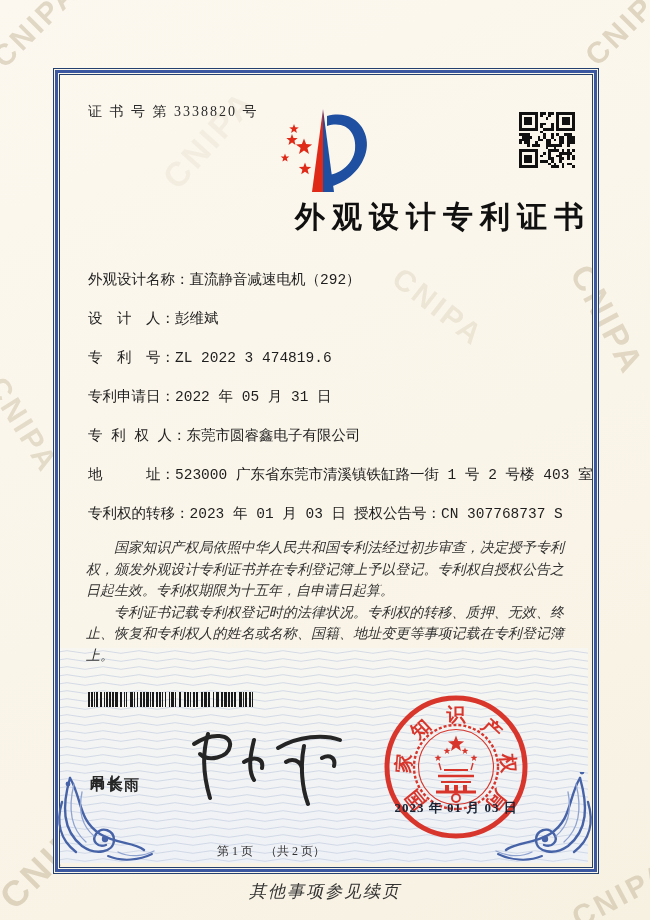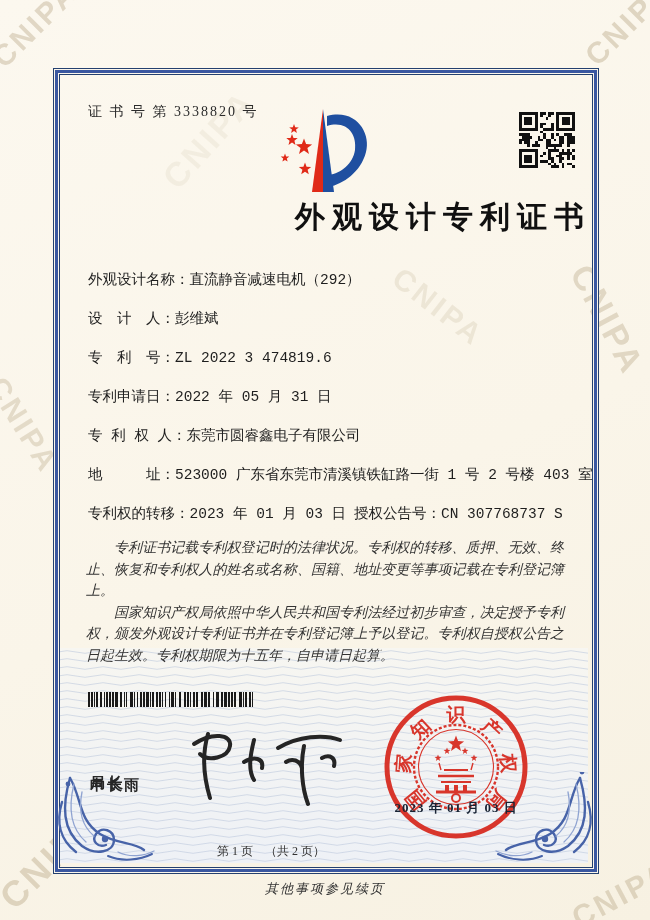--- a/index.html
+++ b/index.html
@@ -57,21 +57,21 @@
              font-weight:600;font-size:15px;letter-spacing:3px;color:#262626;margin-top:29px;}
   .sig-name{position:absolute;left:90px;top:776px;font-family:"Liberation Sans","DejaVu Sans",sans-serif;
             font-weight:600;font-size:15px;letter-spacing:2px;color:#262626;}
   .signature{position:absolute;left:178px;top:712px;width:175px;height:100px;}
   .seal{position:absolute;left:381px;top:692px;width:150px;height:150px;opacity:.93;}
   .seal-date{position:absolute;left:378px;top:799px;width:156px;text-align:center;
              font-size:13px;font-weight:bold;letter-spacing:1px;color:#182334;}
   .page-info{position:absolute;left:55px;top:843px;width:432px;text-align:center;
              font-size:12px;color:#333;}
   .cont-note{position:absolute;left:0;top:880px;width:650px;text-align:center;
-             font-size:13px;font-style:italic;color:#333;letter-spacing:2px;}
+             font-size:17px;font-style:italic;color:#333;letter-spacing:2px;}
 </style>
 </head>
 <body>
 
 <span class="wm wm1">CNIPA</span>
 <span class="wm wm2">CNIPA</span>
 <span class="wm wm3">CNIPA</span>
 <span class="wm wm4">CNIPA</span>
 <span class="wm wm5">CNIPA</span>
 <span class="wm wm6">CNIPA</span>
@@ -304,22 +304,22 @@
   </div>
   <div class="frow">
     <span class="flabel">地　　　址</span><span>：</span><span class="fvalue">523000 广东省东莞市清溪镇铁缸路一街 1 号 2 号楼 403 室</span>
   </div>
   <div class="frow">
     <span class="fpair1"><span class="flabel">专利权的转移</span><span>：</span><span class="fvalue">2023 年 01 月 03 日</span></span><span><span class="flabel">授权公告号</span><span>：</span><span class="fvalue">CN 307768737 S</span></span>
   </div>
 </div>
 
 <div class="bodytext">
+  <p>国家知识产权局依照中华人民共和国专利法经过初步审查，决定授予专利权，颁发外观设计专利证书并在专利登记簿上予以登记。专利权自授权公告之日起生效。专利权期限为十五年，自申请日起算。</p>
   <p>专利证书记载专利权登记时的法律状况。专利权的转移、质押、无效、终止、恢复和专利权人的姓名或名称、国籍、地址变更等事项记载在专利登记簿上。</p>
-  <p>国家知识产权局依照中华人民共和国专利法经过初步审查，决定授予专利权，颁发外观设计专利证书并在专利登记簿上予以登记。专利权自授权公告之日起生效。专利权期限为十五年，自申请日起算。</p>
 </div>
 
 <svg class="barcode" id="barcode-svg" viewBox="0 0 170 15" preserveAspectRatio="none" xmlns="http://www.w3.org/2000/svg">
     <rect x="0" y="0" width="2" height="15" fill="#1a1a1a"></rect>
     <rect x="3" y="0" width="2" height="15" fill="#1a1a1a"></rect>
     <rect x="6" y="0" width="1" height="15" fill="#1a1a1a"></rect>
     <rect x="8" y="0" width="2" height="15" fill="#1a1a1a"></rect>
     <rect x="12" y="0" width="2" height="15" fill="#1a1a1a"></rect>
     <rect x="16" y="0" width="1" height="15" fill="#1a1a1a"></rect>
     <rect x="18" y="0" width="2" height="15" fill="#1a1a1a"></rect>

